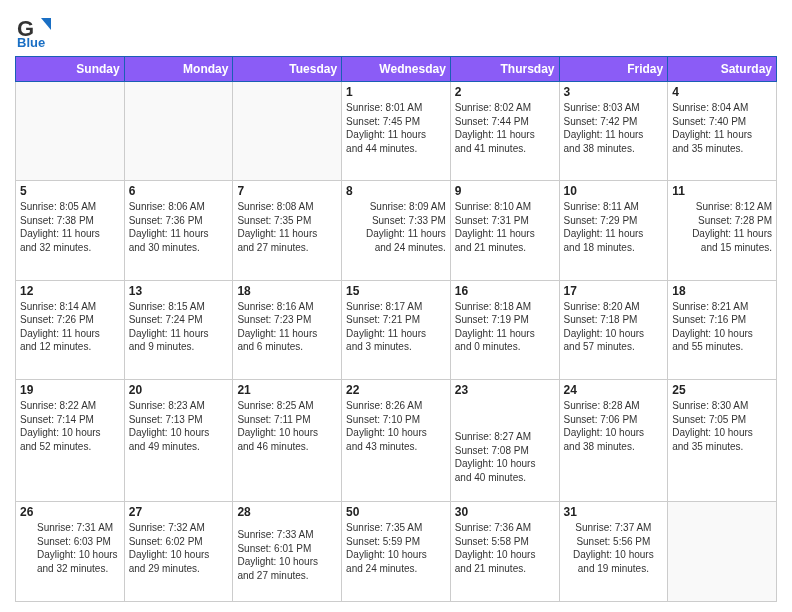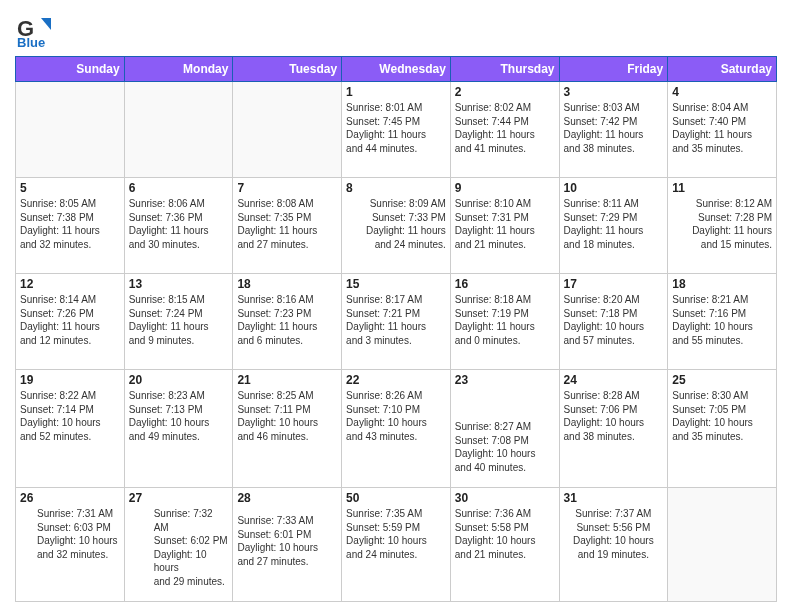--- a/index.html
+++ b/index.html
@@ -303,21 +303,21 @@
         <tr>
           <td>
             <div class="day-number">26</div>
             <div class="cell-info" style="white-space: pre-line; margin-left: 17px;">Sunrise: 7:31 AM
 Sunset: 6:03 PM
 Daylight: 10 hours
 and 32 minutes.</div>
           </td>
           <td>
             <div class="day-number">27</div>
-            <div class="cell-info" style="white-space: pre-line; margin-left: 25px;">Sunrise: 7:32 AM
+            <div class="cell-info" style="white-space: pre-line;">Sunrise: 7:32 AM
 Sunset: 6:02 PM
 Daylight: 10 hours
 and 29 minutes.</div>
           </td>
           <td>
             <div class="day-number">28</div>
             <div class="cell-info" style="white-space: pre-line; margin-top: 9px;">Sunrise: 7:33 AM
 Sunset: 6:01 PM
 Daylight: 10 hours
 and 27 minutes.</div>

